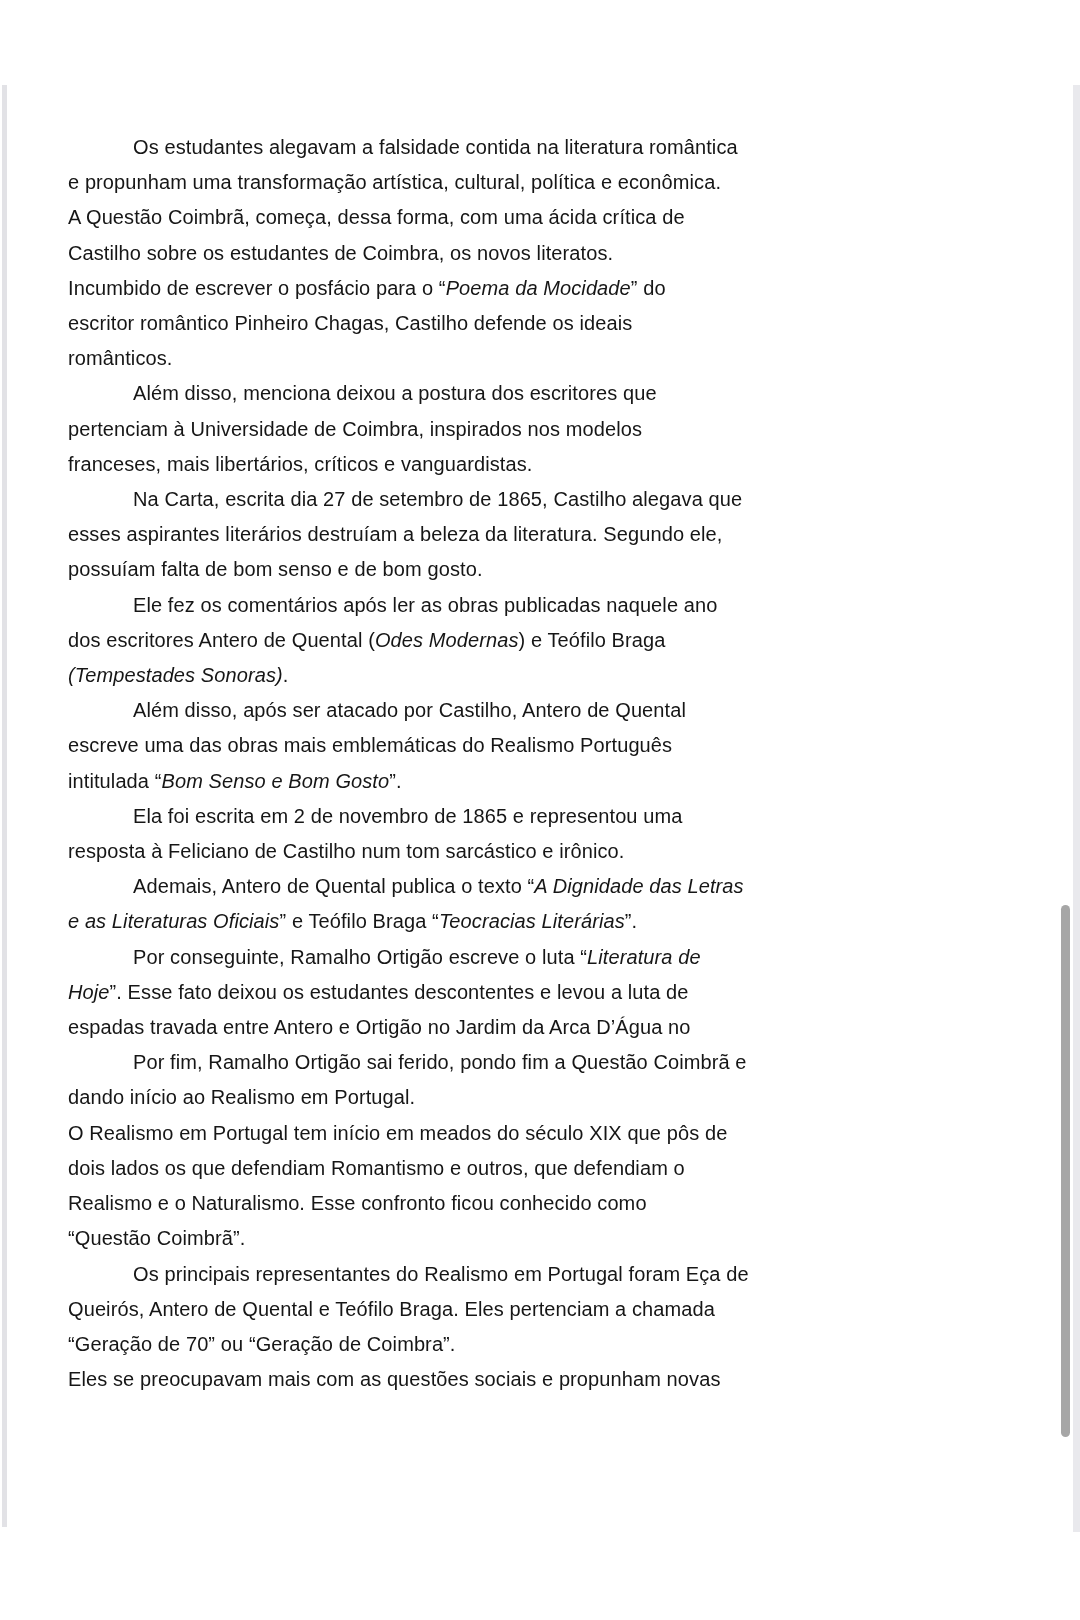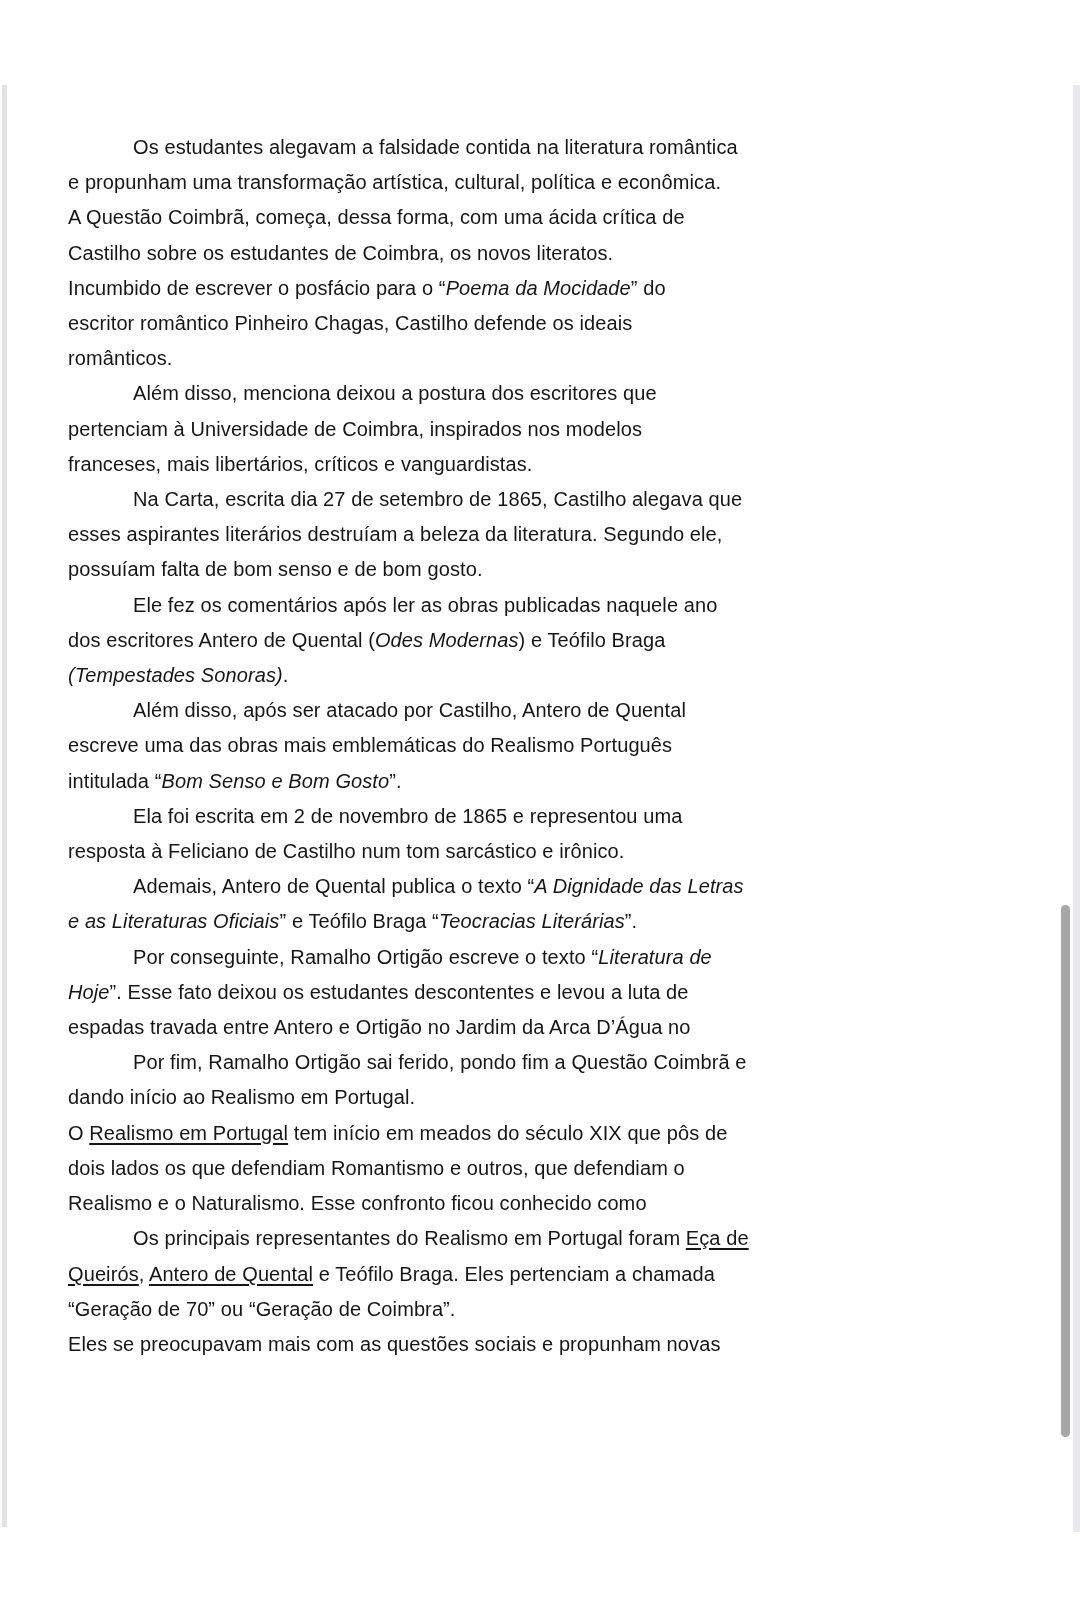--- a/index.html
+++ b/index.html
@@ -30,21 +30,21 @@
     position:absolute; left:68px; top:130px;
     width:952px;
     font-size:20px;
     line-height:35.2px;
     color:#161616;
     letter-spacing:0.1px;
   }
   .line { white-space:pre; }
   .line.indent { padding-left:65px; }
   .it { font-style:italic; }
-  .un { text-decoration:underline; text-underline-offset:3px;margin-top:8px; }
+  .un { text-underline-offset:3px;margin-top:8px; }
 </style>
 </head>
 <body>
 
 <div>
   <div class="page-edge-left"></div>
   <div class="page-edge-right"></div>
   <div class="textblock">
       <div class="line indent"><span>Os estudantes alegavam a falsidade contida na literatura romântica</span></div>
       <div class="line"><span>e propunham uma transformação artística, cultural, política e econômica.</span></div>
@@ -62,27 +62,28 @@
       <div class="line indent"><span>Ele fez os comentários após ler as obras publicadas naquele ano</span></div>
       <div class="line"><span>dos escritores Antero de Quental (</span><span class="it">Odes Modernas</span><span>) e Teófilo Braga</span></div>
       <div class="line"><span class="it">(Tempestades Sonoras)</span><span>.</span></div>
       <div class="line indent"><span>Além disso, após ser atacado por Castilho, Antero de Quental</span></div>
       <div class="line"><span>escreve uma das obras mais emblemáticas do Realismo Português</span></div>
       <div class="line"><span>intitulada “</span><span class="it">Bom Senso e Bom Gosto</span><span>”.</span></div>
       <div class="line indent"><span>Ela foi escrita em 2 de novembro de 1865 e representou uma</span></div>
       <div class="line"><span>resposta à Feliciano de Castilho num tom sarcástico e irônico.</span></div>
       <div class="line indent"><span>Ademais, Antero de Quental publica o texto “</span><span class="it">A Dignidade das Letras</span></div>
       <div class="line"><span class="it">e as Literaturas Oficiais</span><span>” e Teófilo Braga “</span><span class="it">Teocracias Literárias</span><span>”.</span></div>
-      <div class="line indent"><span>Por conseguinte, Ramalho Ortigão escreve o texto “</span><span class="it">Literatura de</span></div>
+      <div class="line indent"><span>Por conseguinte, Ramalho Ortigão escreve o luta “</span><span class="it">Literatura de</span></div>
       <div class="line"><span class="it">Hoje</span><span>”. Esse fato deixou os estudantes descontentes e levou a luta de</span></div>
       <div class="line"><span>espadas travada entre Antero e Ortigão no Jardim da Arca D’Água no</span></div>
       <div class="line indent"><span>Por fim, Ramalho Ortigão sai ferido, pondo fim a Questão Coimbrã e</span></div>
       <div class="line"><span>dando início ao Realismo em Portugal.</span></div>
       <div class="line"><span>O </span><span class="un">Realismo em Portugal</span><span> tem início em meados do século XIX que pôs de</span></div>
       <div class="line"><span>dois lados os que defendiam Romantismo e outros, que defendiam o</span></div>
       <div class="line"><span>Realismo e o Naturalismo. Esse confronto ficou conhecido como</span></div>
+      <div class="line"><span>“Questão Coimbrã”.</span></div>
       <div class="line indent"><span>Os principais representantes do Realismo em Portugal foram </span><span class="un">Eça de</span></div>
       <div class="line"><span class="un">Queirós</span><span>, </span><span class="un">Antero de Quental</span><span> e Teófilo Braga. Eles pertenciam a chamada</span></div>
       <div class="line"><span>“Geração de 70” ou “Geração de Coimbra”.</span></div>
       <div class="line"><span>Eles se preocupavam mais com as questões sociais e propunham novas</span></div>
     </div>
   <div class="scroll-thumb"></div>
 </div>
 
 </body></html>

